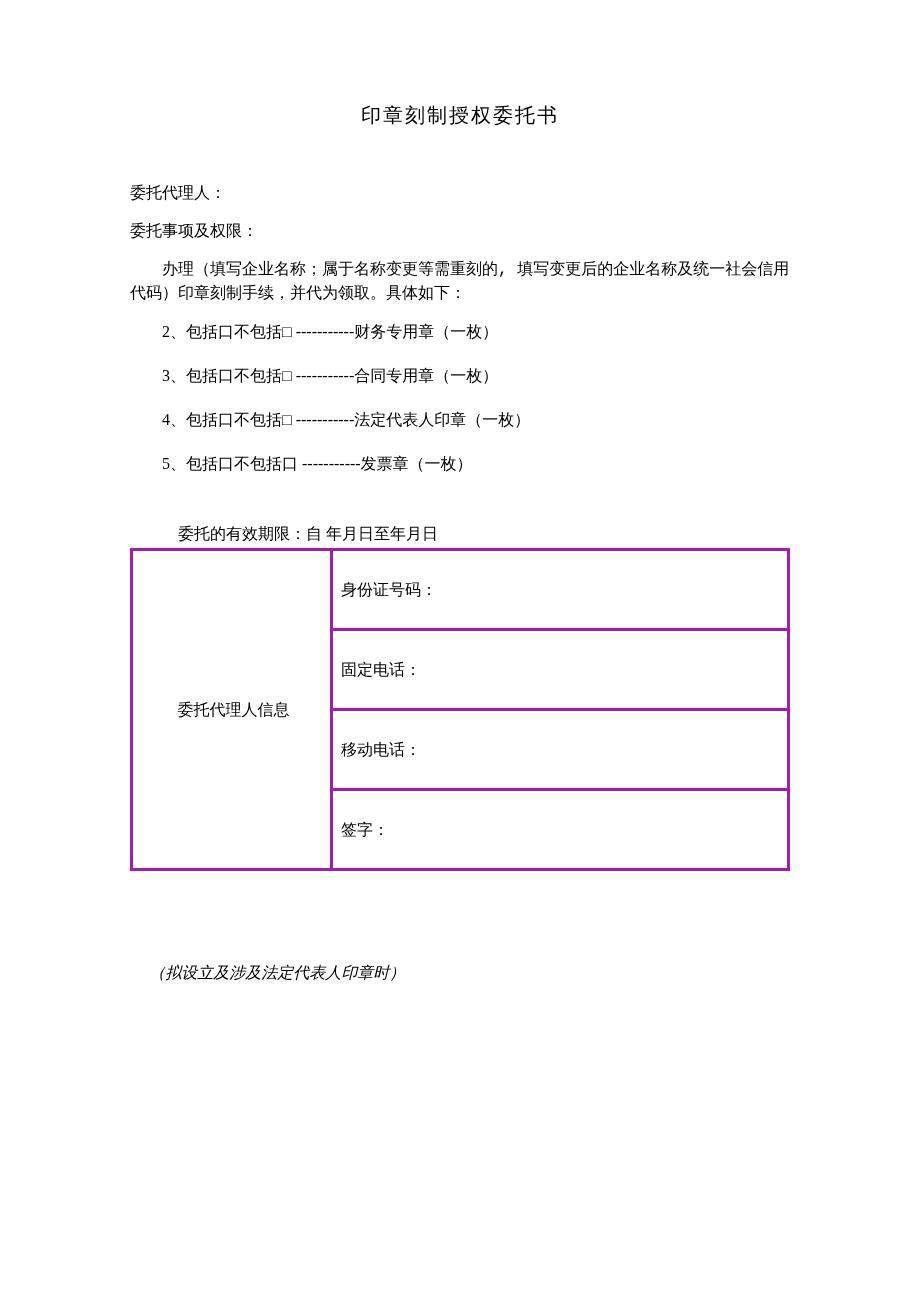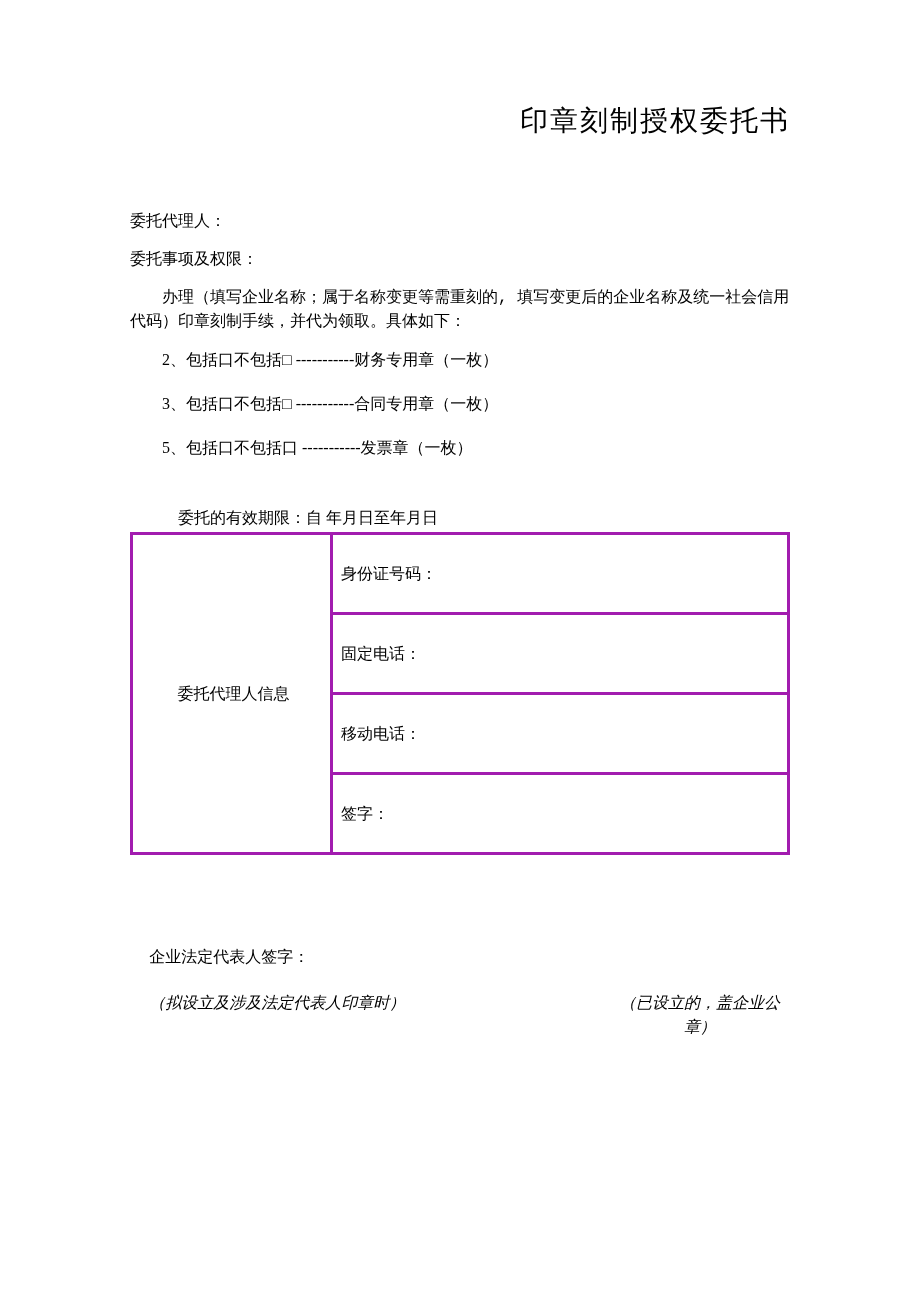--- a/index.html
+++ b/index.html
@@ -7,24 +7,24 @@
       width: 920px;
       height: 1301px;
       background: #fff;
       font-family: "SimSun", "宋体", serif;
       color: #000;
       padding: 100px 130px 0 130px;
       font-size: 16px;
       line-height: 1.5;
     }
     .title {
-      text-align: right;
-      font-size: 28px;
+      text-align: center;
+      font-size: 20px;
       font-weight: normal;
-      margin-bottom: 68px;
+      margin-bottom: 52px;
       letter-spacing: 2px;
     }
     .line {
       margin-bottom: 14px;
       font-family: Liberation Mono, monospace;
     }
     .indent {
       text-indent: 2em;
     }
     .list-block {
@@ -78,20 +78,21 @@
 <div class="title">印章刻制授权委托书</div>
 
 <div class="line">委托代理人：</div>
 <div class="line">委托事项及权限：</div>
 
 <div class="line indent">办理（填写企业名称；属于名称变更等需重刻的, 填写变更后的企业名称及统一社会信用代码）印章刻制手续，并代为领取。具体如下：</div>
 
 <div class="list-block">
   <div class="item">2、包括口不包括□ -----------财务专用章（一枚）</div>
   <div class="item">3、包括口不包括□ -----------合同专用章（一枚）</div>
+  <div class="item">4、包括口不包括□ -----------法定代表人印章（一枚）</div>
   <div class="item">5、包括口不包括口 -----------发票章（一枚）</div>
 </div>
 
 <div class="period">委托的有效期限：自            年月日至年月日</div>
 
 <table>
   <tbody>
       <tr>
     <td class="leftcell" rowspan="4">委托代理人信息</td>
     <td>身份证号码：</td>
@@ -102,18 +103,16 @@
   <tr>
     <td>移动电话：</td>
   </tr>
   <tr>
     <td>签字：</td>
   </tr>
 </tbody>
   </table>
 
 <div class="sig-block">
-  <div class="sig-line">企业法定代表人签字：</div>
   <div class="sig-row">
     <div class="left">（拟设立及涉及法定代表人印章时）</div>
-    <div class="right">（已设立的，盖企业公章）</div>
   </div>
 </div>
 
 </body></html>

